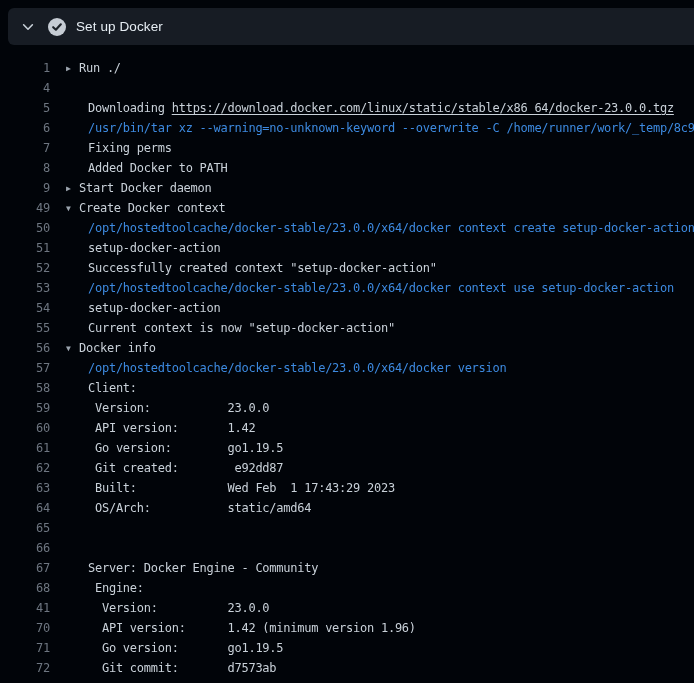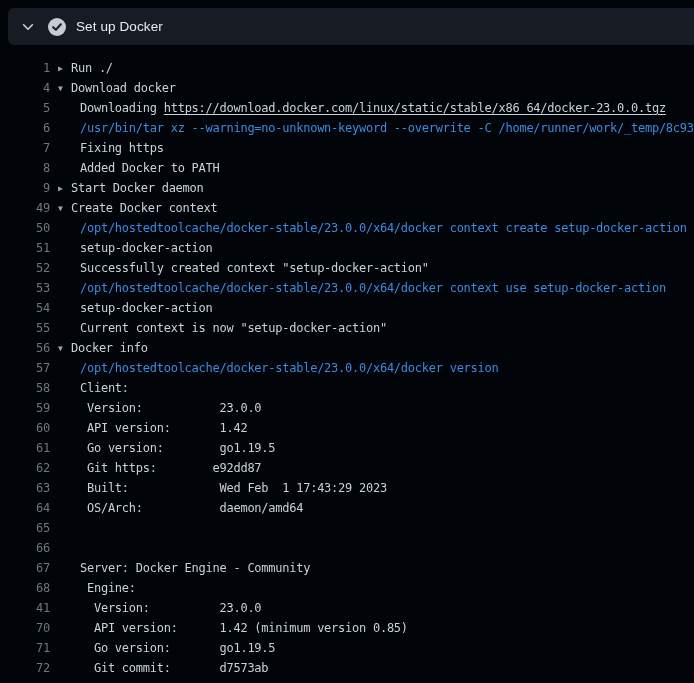--- a/index.html
+++ b/index.html
@@ -47,21 +47,21 @@
     white-space: pre;
     overflow: hidden;
   }
   .ln {
     width: 50px;
     flex: none;
     text-align: right;
     color: #6e7681;
     cursor: pointer;
   }
-  .content { margin-left: 8px; color: #c9d1d9; flex: none; }
+  .content { margin-left: 16px; color: #c9d1d9; flex: none; }
   .content.plain { padding-left: 22px; }
   .content.cmd   { padding-left: 22px; color: #3d8ae0; }
   .arrow {
     display: inline-block;
     width: 13px;
     color: #9ba4ae;
     font-size: 8px;
     vertical-align: 1px;
     cursor: pointer;
   }
@@ -81,43 +81,43 @@
     <svg width="18" height="18" viewBox="0 0 16 16">
       <circle cx="8" cy="8" r="8" fill="#c6ccd4"></circle>
       <path d="M4.6 8.2 L7 10.4 L11.4 5.6" fill="none" stroke="#1c2128" stroke-width="1.9" stroke-linecap="round" stroke-linejoin="round"></path>
     </svg>
   </span>
   <span class="step-title">Set up Docker</span>
 </div>
 
 <div class="log">
     <div class="row"><span class="ln">1</span><span class="content group"><span class="arrow">▶</span><span class="gtitle">Run ./</span></span></div>
-    <div class="row"><span class="ln">4</span><span class="content group"><span class="arrow">▼</span><span class="gtitle">Download docker</span></span></div>
+    <div class="row"><span class="ln">4</span></div>
     <div class="row"><span class="ln">5</span><span class="content plain">Downloading <span class="loglink">https://download.docker.com/linux/static/stable/x86_64/docker-23.0.0.tgz</span></span></div>
     <div class="row"><span class="ln">6</span><span class="content cmd">/usr/bin/tar xz --warning=no-unknown-keyword --overwrite -C /home/runner/work/_temp/8c930</span></div>
-    <div class="row"><span class="ln">7</span><span class="content plain">Fixing https</span></div>
+    <div class="row"><span class="ln">7</span><span class="content plain">Fixing perms</span></div>
     <div class="row"><span class="ln">8</span><span class="content plain">Added Docker to PATH</span></div>
     <div class="row"><span class="ln">9</span><span class="content group"><span class="arrow">▶</span><span class="gtitle">Start Docker daemon</span></span></div>
     <div class="row"><span class="ln">49</span><span class="content group"><span class="arrow">▼</span><span class="gtitle">Create Docker context</span></span></div>
     <div class="row"><span class="ln">50</span><span class="content cmd">/opt/hostedtoolcache/docker-stable/23.0.0/x64/docker context create setup-docker-action --docker</span></div>
     <div class="row"><span class="ln">51</span><span class="content plain">setup-docker-action</span></div>
     <div class="row"><span class="ln">52</span><span class="content plain">Successfully created context "setup-docker-action"</span></div>
     <div class="row"><span class="ln">53</span><span class="content cmd">/opt/hostedtoolcache/docker-stable/23.0.0/x64/docker context use setup-docker-action</span></div>
     <div class="row"><span class="ln">54</span><span class="content plain">setup-docker-action</span></div>
     <div class="row"><span class="ln">55</span><span class="content plain">Current context is now "setup-docker-action"</span></div>
     <div class="row"><span class="ln">56</span><span class="content group"><span class="arrow">▼</span><span class="gtitle">Docker info</span></span></div>
     <div class="row"><span class="ln">57</span><span class="content cmd">/opt/hostedtoolcache/docker-stable/23.0.0/x64/docker version</span></div>
     <div class="row"><span class="ln">58</span><span class="content plain">Client:</span></div>
     <div class="row"><span class="ln">59</span><span class="content plain"> Version:           23.0.0</span></div>
     <div class="row"><span class="ln">60</span><span class="content plain"> API version:       1.42</span></div>
     <div class="row"><span class="ln">61</span><span class="content plain"> Go version:        go1.19.5</span></div>
-    <div class="row"><span class="ln">62</span><span class="content plain"> Git https:        e92dd87</span></div>
+    <div class="row"><span class="ln">62</span><span class="content plain"> Git created:        e92dd87</span></div>
     <div class="row"><span class="ln">63</span><span class="content plain"> Built:             Wed Feb  1 17:43:29 2023</span></div>
-    <div class="row"><span class="ln">64</span><span class="content plain"> OS/Arch:           daemon/amd64</span></div>
+    <div class="row"><span class="ln">64</span><span class="content plain"> OS/Arch:           static/amd64</span></div>
     <div class="row"><span class="ln">65</span></div>
     <div class="row"><span class="ln">66</span><span class="content plain"></span></div>
     <div class="row"><span class="ln">67</span><span class="content plain">Server: Docker Engine - Community</span></div>
     <div class="row"><span class="ln">68</span><span class="content plain"> Engine:</span></div>
     <div class="row"><span class="ln">41</span><span class="content plain">  Version:          23.0.0</span></div>
-    <div class="row"><span class="ln">70</span><span class="content plain">  API version:      1.42 (minimum version 0.85)</span></div>
+    <div class="row"><span class="ln">70</span><span class="content plain">  API version:      1.42 (minimum version 1.96)</span></div>
     <div class="row"><span class="ln">71</span><span class="content plain">  Go version:       go1.19.5</span></div>
     <div class="row"><span class="ln">72</span><span class="content plain">  Git commit:       d7573ab</span></div>
   </div>
 
 </body></html>

